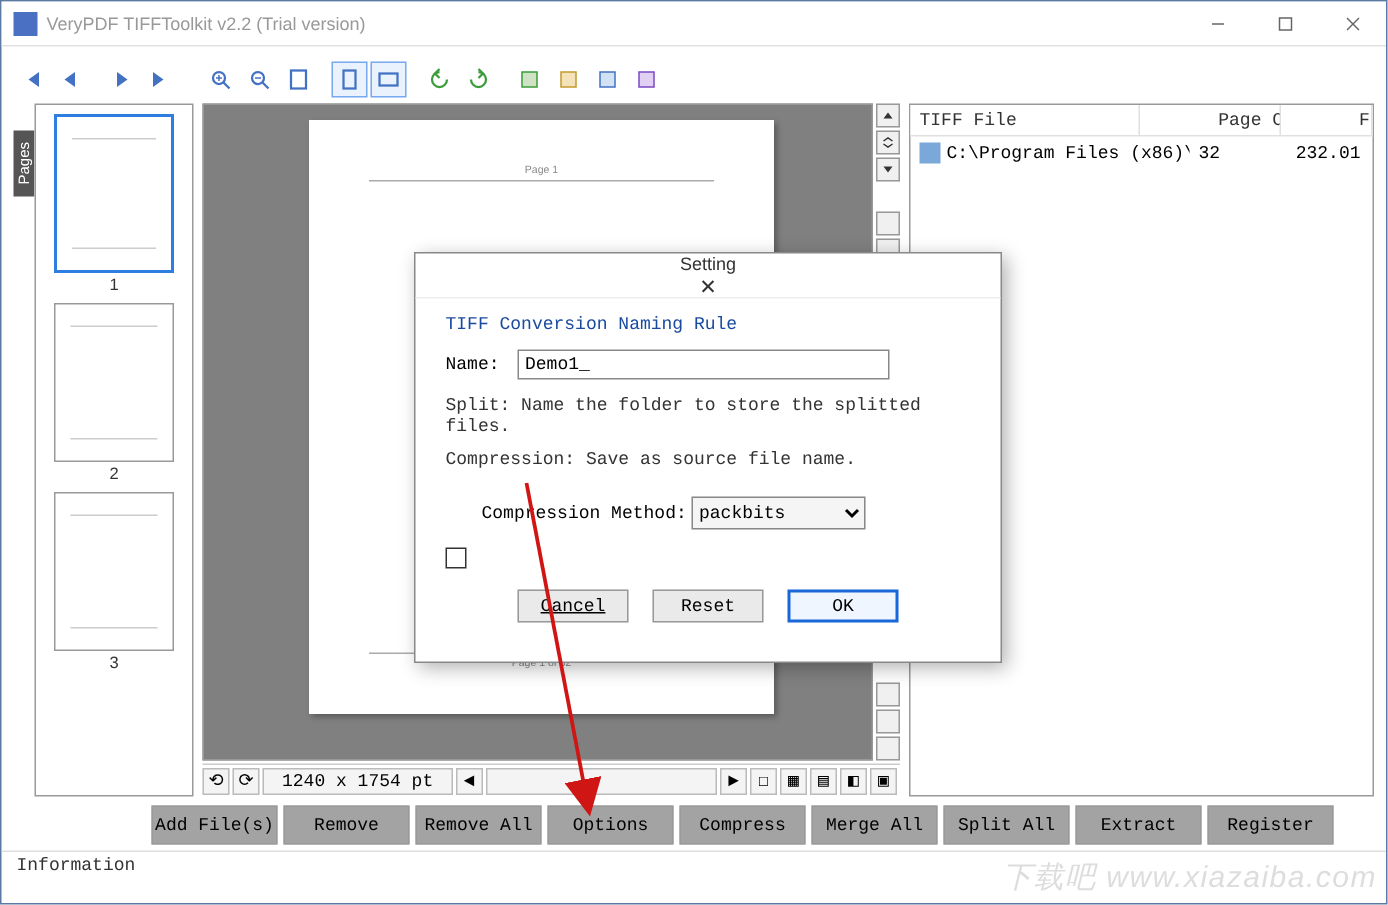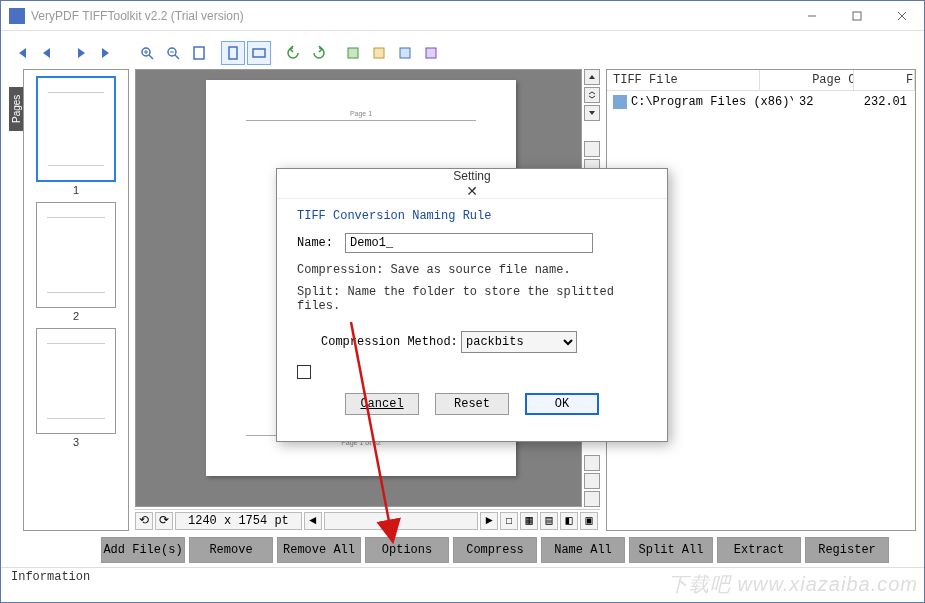--- a/index.html
+++ b/index.html
@@ -506,42 +506,42 @@
   </div>
 
 </div>
 
 <div class="bottom-btns">
   <div class="bbtn">Add File(s)</div>
   <div class="bbtn">Remove</div>
   <div class="bbtn">Remove All</div>
   <div class="bbtn">Options</div>
   <div class="bbtn">Compress</div>
-  <div class="bbtn">Name All</div>
+  <div class="bbtn">Merge All</div>
   <div class="bbtn">Split All</div>
   <div class="bbtn">Extract</div>
   <div class="bbtn">Register</div>
 </div>
 
 <div class="info-line">Information</div>
 
 <div class="dlg">
   <div class="dlg-title">
     <span>Setting</span>
     <span class="sp"></span>
     <span class="dlg-x">✕</span>
   </div>
   <div class="dlg-body">
     <div class="group-label">TIFF Conversion Naming Rule</div>
     <div class="form-row">
       <span class="lab">Name:</span>
       <input type="text" value="Demo1_" style="">
     </div>
+    <div class="hint">Split: Name the folder to store the splitted files.</div>
     <div class="hint">Compression: Save as source file name.</div>
-    <div class="hint">Split: Name the folder to store the splitted files.</div>
     <div class="sel-row">
       <span class="lab2">Compression Method:</span>
       <select>
         <option>packbits</option>
       </select>
     </div>
     <div class="chk-row">
       <span class="chk"></span>
     </div>
     <div class="dlg-btns">

